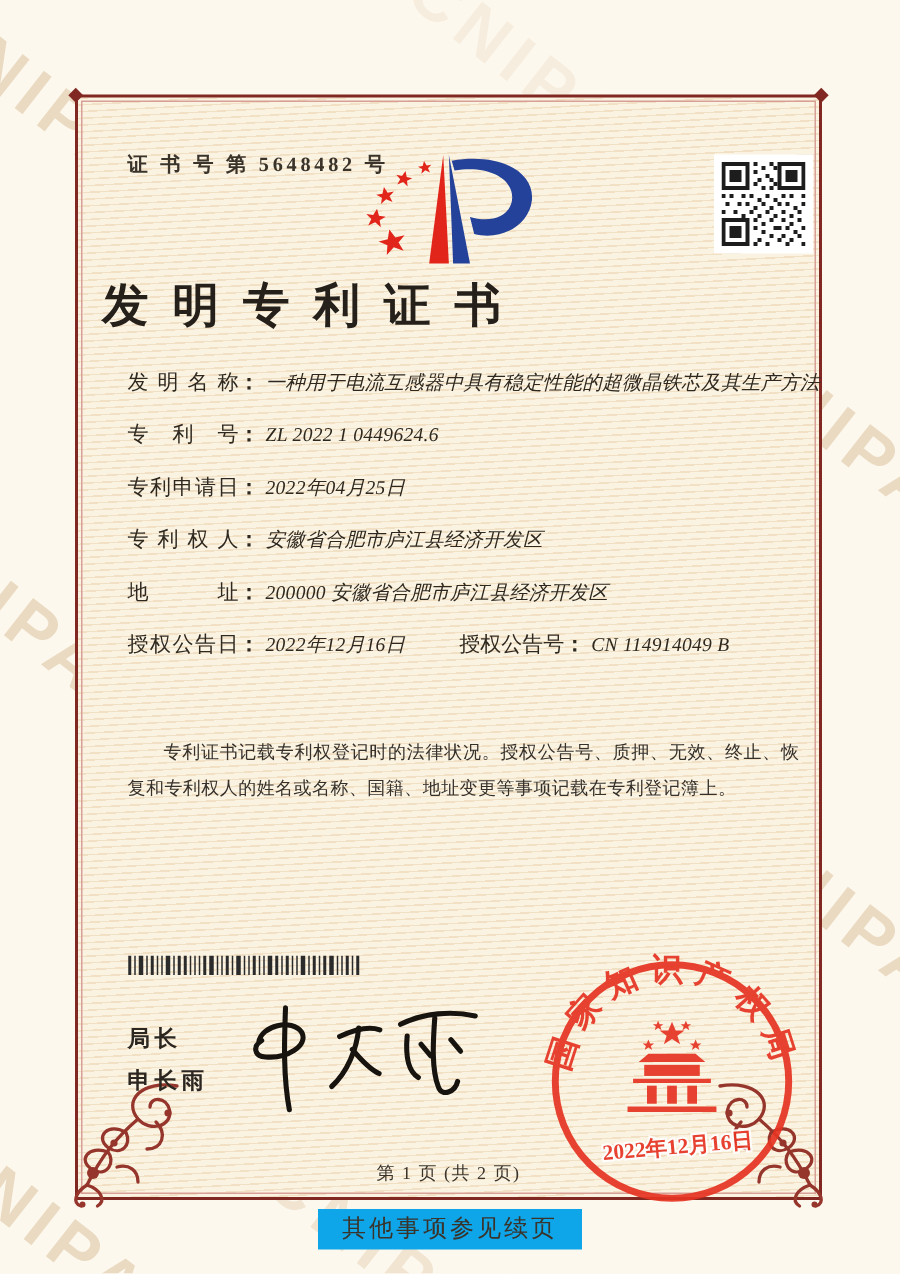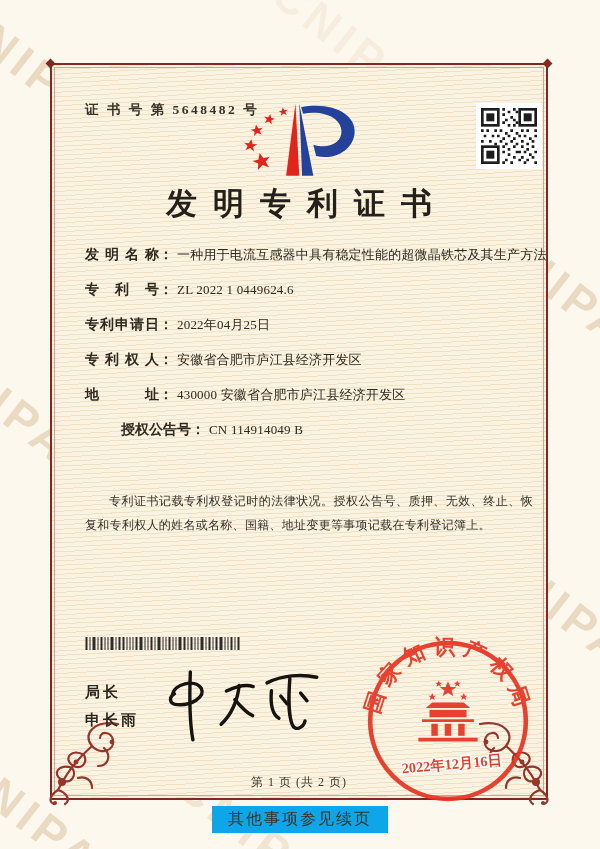--- a/index.html
+++ b/index.html
@@ -38,33 +38,33 @@
   .fl-bl{left:-10px; bottom:-8px;}
   .fl-br{right:-10px; bottom:-8px; transform:scaleX(-1);}
   
   .certno{
     position:absolute; left:33px; top:36px; font-size:13.5px; letter-spacing:2.5px;
     color:#3a332a; font-weight:600;
   }
   .logo{position:absolute; left:190px; top:36px;}
   .qr{position:absolute; left:424px; top:38px; background:#fff; padding:5px;}
   .title{
-    position:absolute; left:0; top:118px; width:100%; text-align:center;
+    position:absolute; left:0; top:118px; width:100%; 
     font-size:31px; font-weight:600; letter-spacing:16px; text-indent:16px;
     color:#25201a;
   }
   
   .fields{position:absolute; left:33px; top:181px; width:456px;}
   .frow{height:20px; margin-bottom:15px; white-space:nowrap; font-size:14px; color:#2e281f;}
   .flabel{
-    display:inline-block; width:74px; font-weight:bold; vertical-align:top;
+    display:inline-block; width:74px; font-weight:normal; vertical-align:top;
     text-align:justify; text-align-last:justify; text-justify:inter-ideograph;
   }
   .fcolon{font-weight:bold; margin-right:4px;}
-  .fvalue{font-size:13px; letter-spacing:.2px;}
+  .fvalue{font-size:13px; letter-spacing:.2px;font-style:italic;}
   .grantrow{display:flex;}
   .grant2{margin-left:36px;}
   .grant2 .flabel{width:70px;}
   
   .bodytext{
     position:absolute; left:33px; top:424px; width:448px;
     font-size:12px; line-height:24px; color:#35302a; letter-spacing:.3px;
     text-align:justify;
   }
   .bodytext p{margin:0; text-indent:2em;}
@@ -190,23 +190,26 @@
       <div class="frow">
         <span class="flabel">专利号</span><span class="fcolon">：</span><span class="fvalue">ZL 2022 1 0449624.6</span>
       </div>
       <div class="frow">
         <span class="flabel">专利申请日</span><span class="fcolon">：</span><span class="fvalue">2022年04月25日</span>
       </div>
       <div class="frow">
         <span class="flabel">专利权人</span><span class="fcolon">：</span><span class="fvalue">安徽省合肥市庐江县经济开发区</span>
       </div>
       <div class="frow">
-        <span class="flabel">地址</span><span class="fcolon">：</span><span class="fvalue">430000 安徽省合肥市庐江县经济开发区</span>
+        <span class="flabel">地址</span><span class="fcolon">：</span><span class="fvalue">200000 安徽省合肥市庐江县经济开发区</span>
       </div>
       <div class="frow grantrow">
+        <div>
+          <span class="flabel">授权公告日</span><span class="fcolon">：</span><span class="fvalue">2022年12月16日</span>
+        </div>
         <div class="grant2">
           <span class="flabel">授权公告号</span><span class="fcolon">：</span><span class="fvalue">CN 114914049 B</span>
         </div>
       </div>
     </div>
 
     <div class="bodytext">
       <p>专利证书记载专利权登记时的法律状况。授权公告号、质押、无效、终止、恢复和专利权人的姓名或名称、国籍、地址变更等事项记载在专利登记簿上。</p>
     </div>
 

